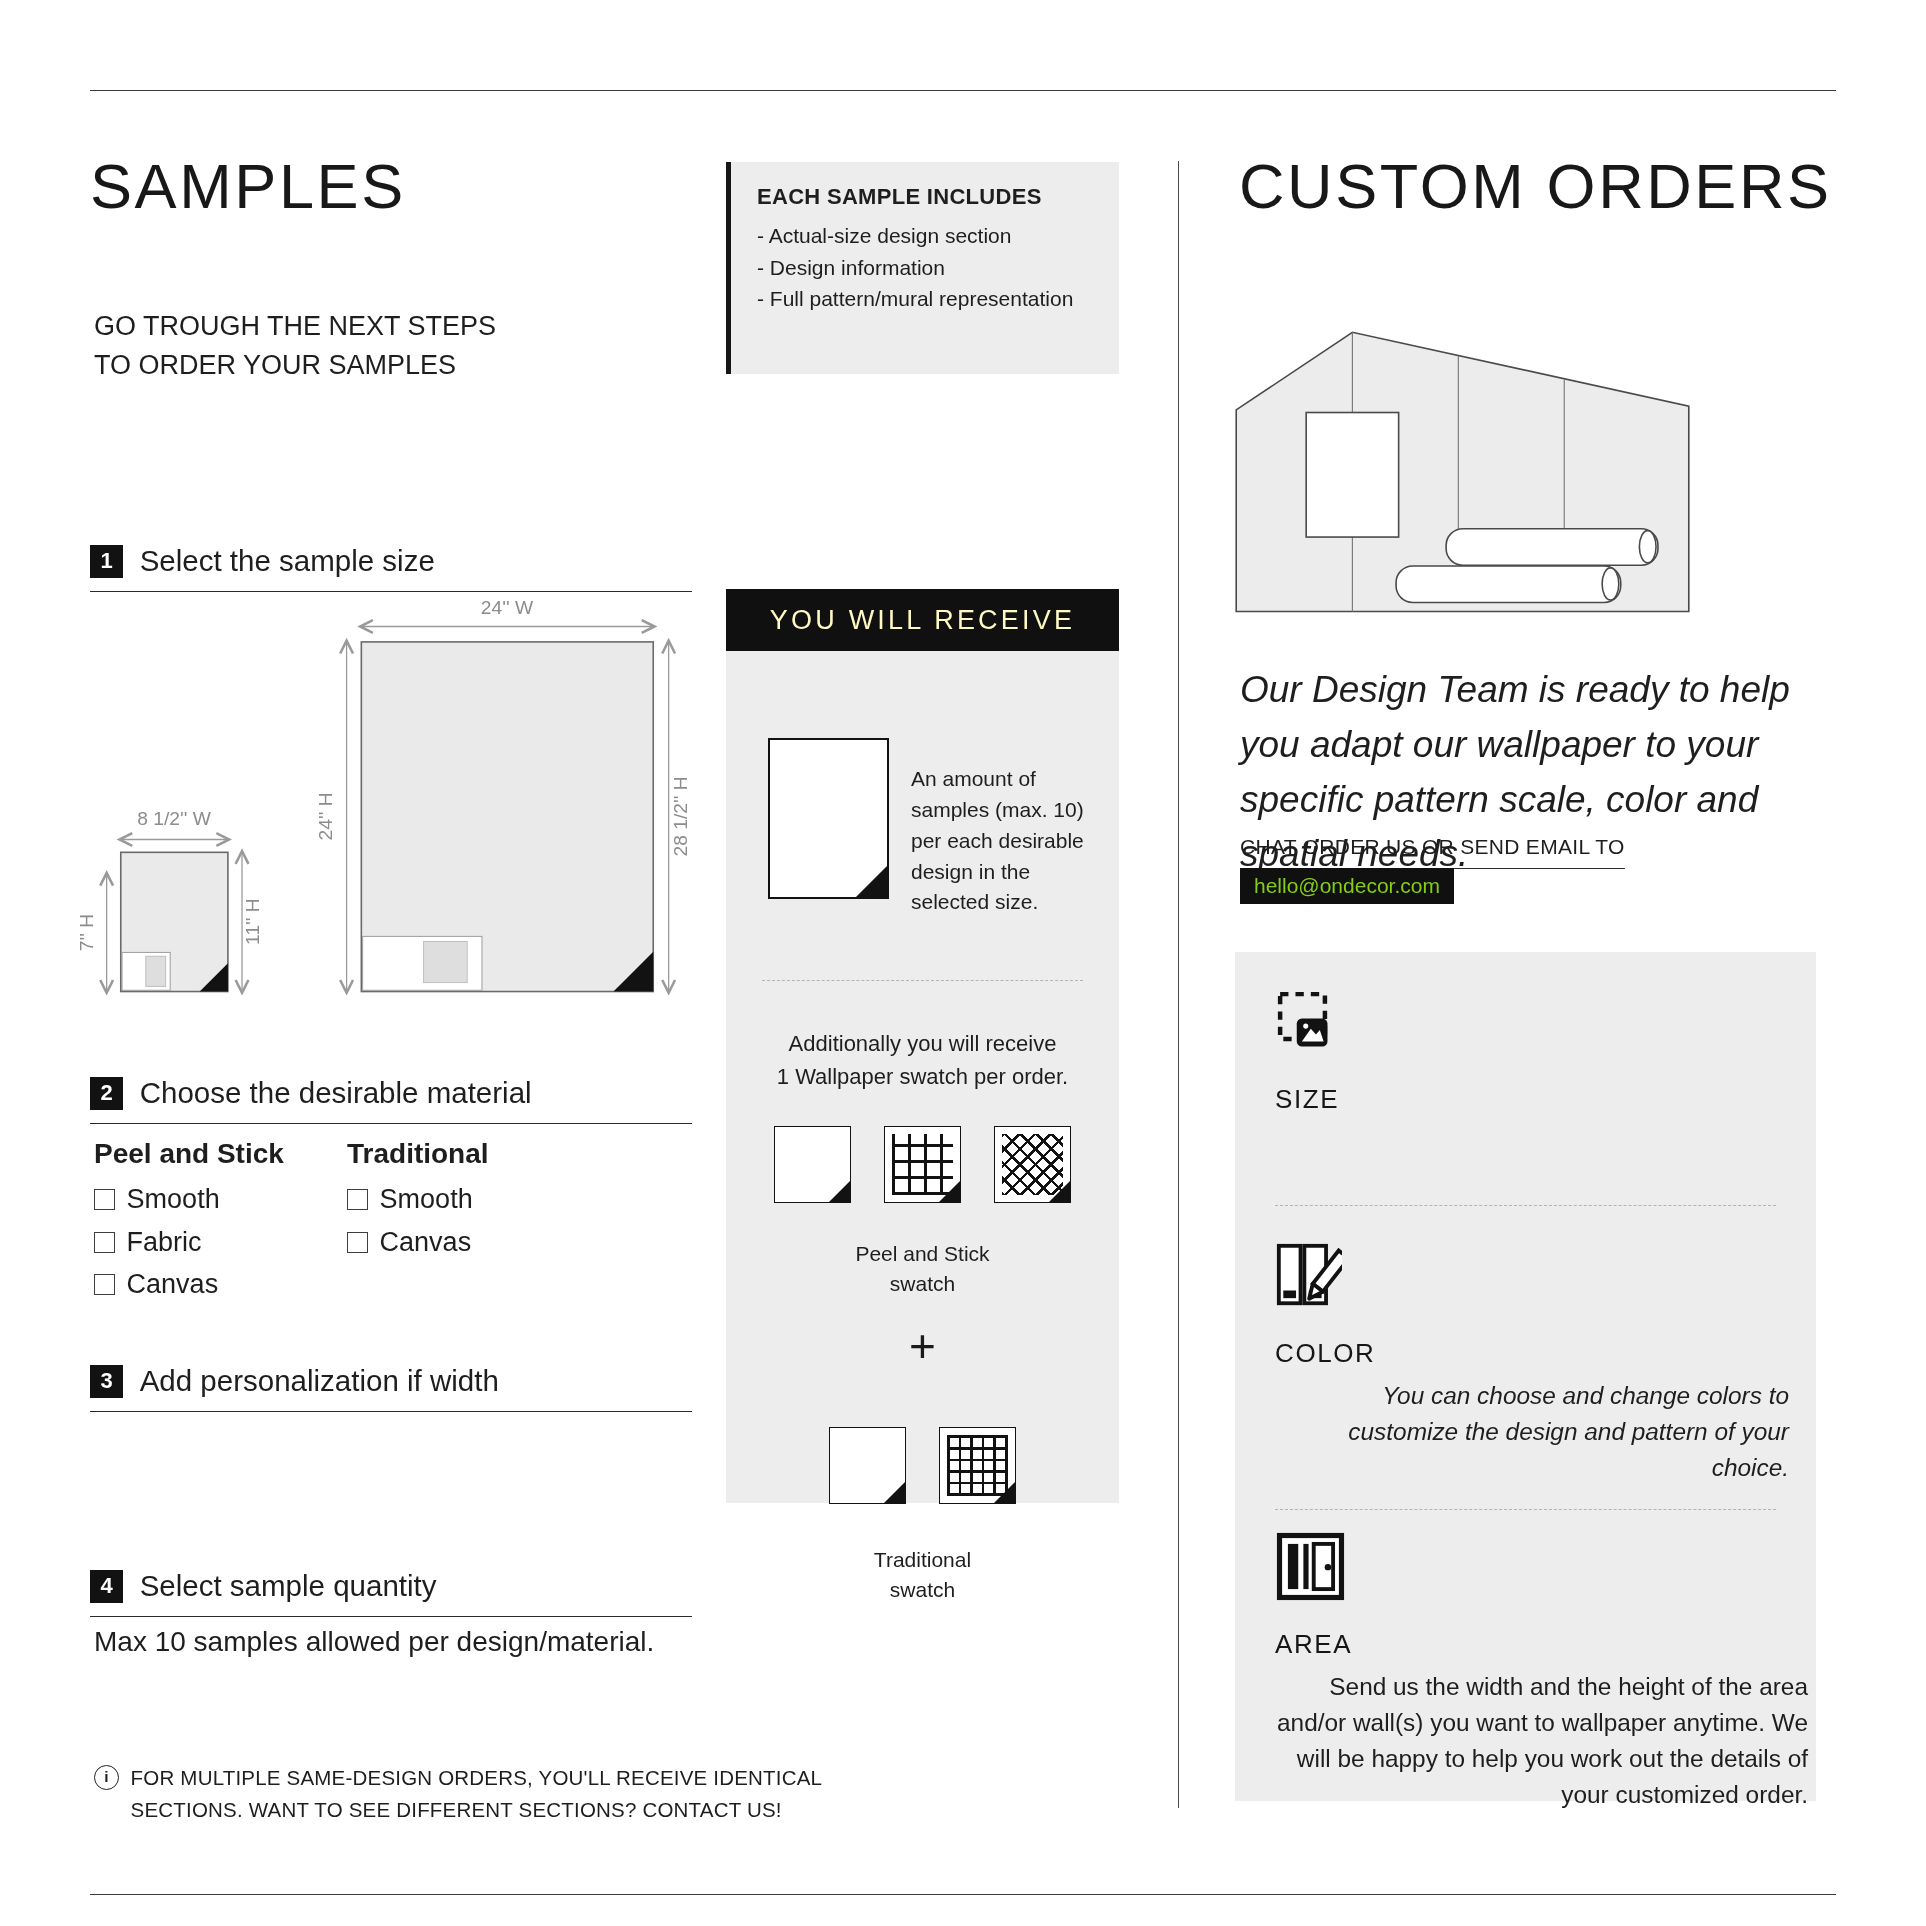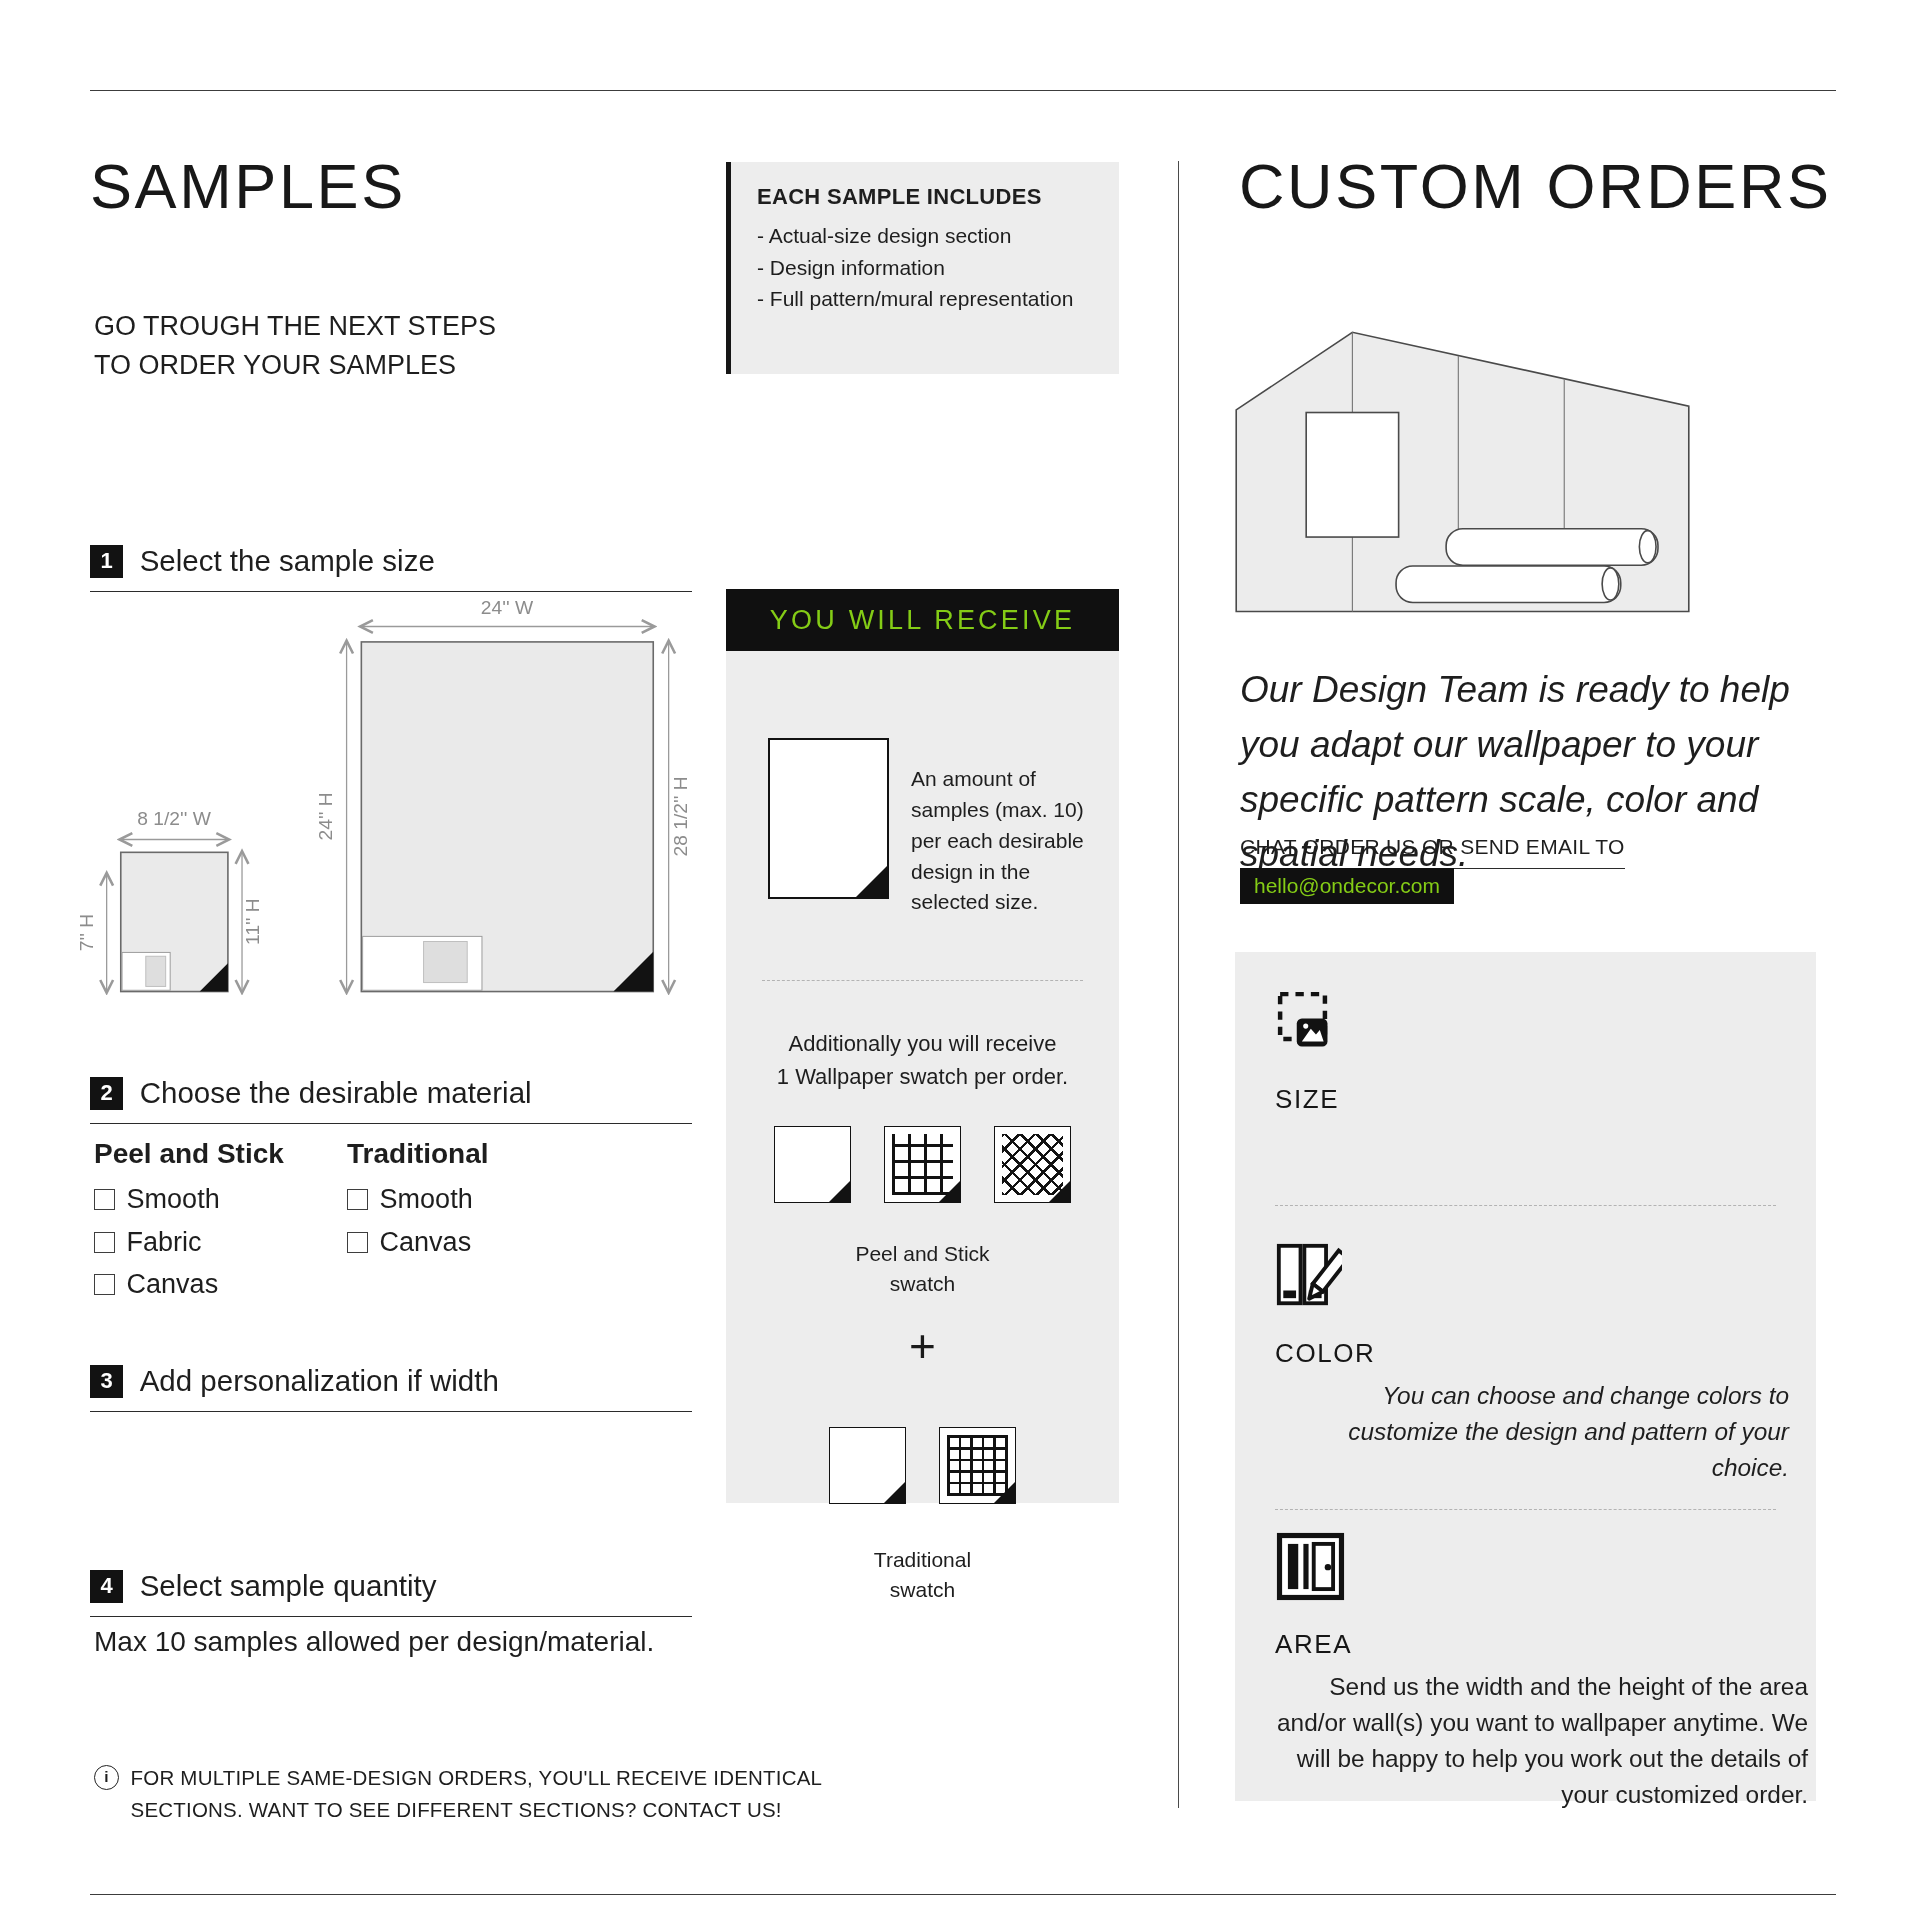--- a/index.html
+++ b/index.html
@@ -40,21 +40,21 @@
   .checkbox { width:19px; height:19px; border:1.3px solid #3e3e3e; background:#fff; flex:none; }
 
   .body-text { position:absolute; font-size:28px; line-height:1.5; font-weight:500; }
 
   .footnote { position:absolute; left:94px; top:1762px; width:828px; display:flex; gap:11.6px;
     font-size:20.5px; line-height:1.55; letter-spacing:0.2px; }
   .info-icon { width:23px; height:23px; border:1.9px solid #222; border-radius:50%; flex:none;
     display:flex; align-items:center; justify-content:center; font-size:15.4px; font-weight:700; margin-top:2.6px; }
 
   .receive-header { position:absolute; left:726px; top:589px; width:393px; height:62px; background:#101010;
-    color:#84cc16; display:flex; align-items:center; justify-content:center; font-size:27px;
+    color:#fef9c3; display:flex; align-items:center; justify-content:center; font-size:27px;
     letter-spacing:3.2px; font-weight:500; }
   .receive-body { position:absolute; left:726px; top:651px; width:393px; height:852px; background:#ededed; }
 
   .sample-sheet { position:absolute; left:42px; top:87px; width:117px; height:157px; background:#fff;
     border:2.6px solid #121212; }
   .fold { position:absolute; right:-0.6px; bottom:-0.6px; width:0; height:0; border-style:solid;
     border-width:0 0 33px 33px; border-color:transparent transparent #121212 transparent; }
   .fold.small { border-width:0 0 23px 23px; }
 
   .sample-text { position:absolute; left:185px; top:113px; width:199px; font-size:21px; line-height:1.47; }

